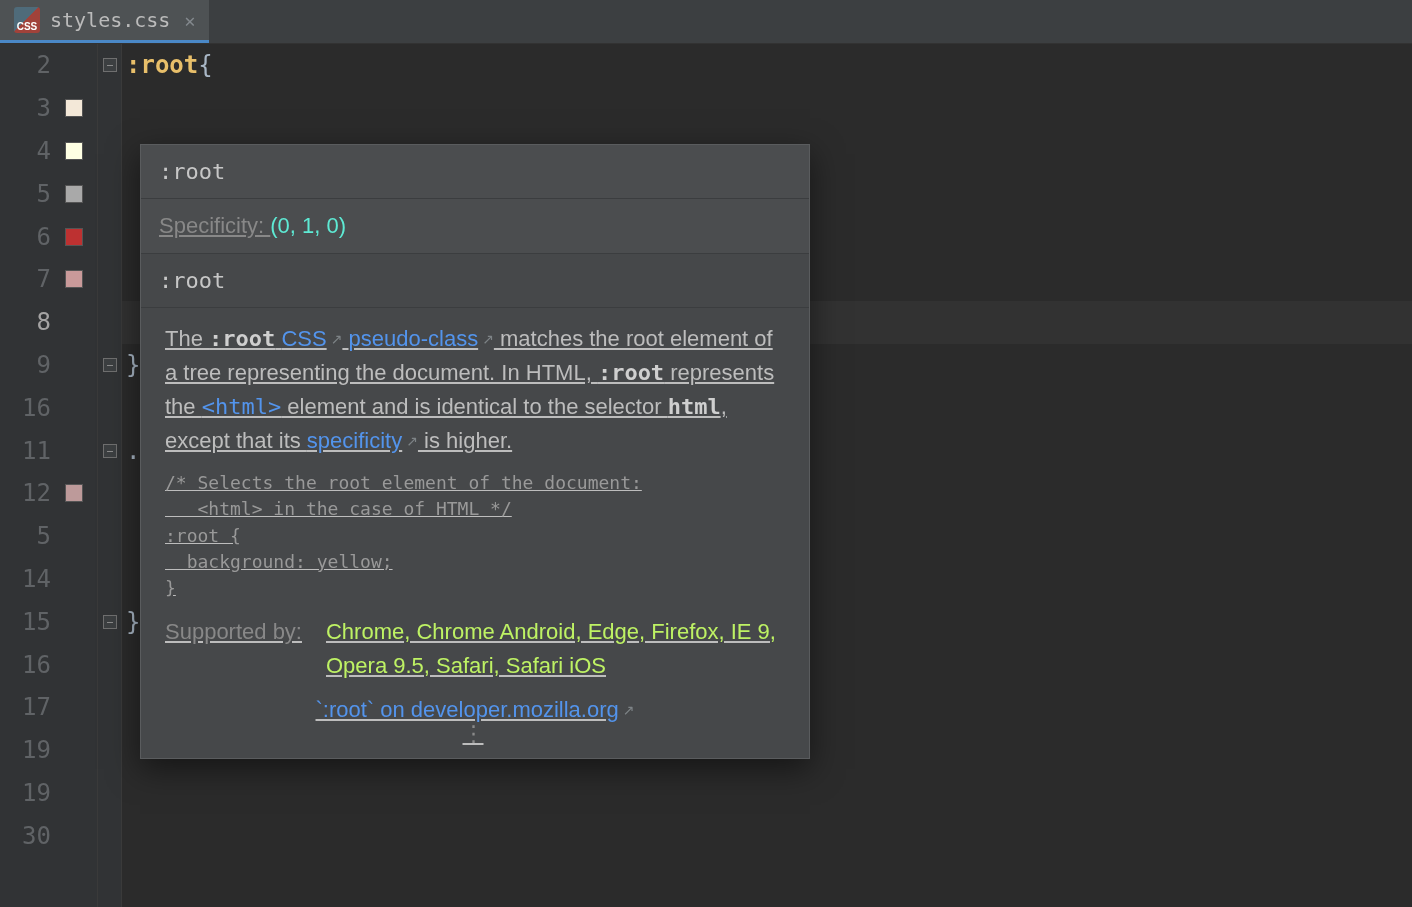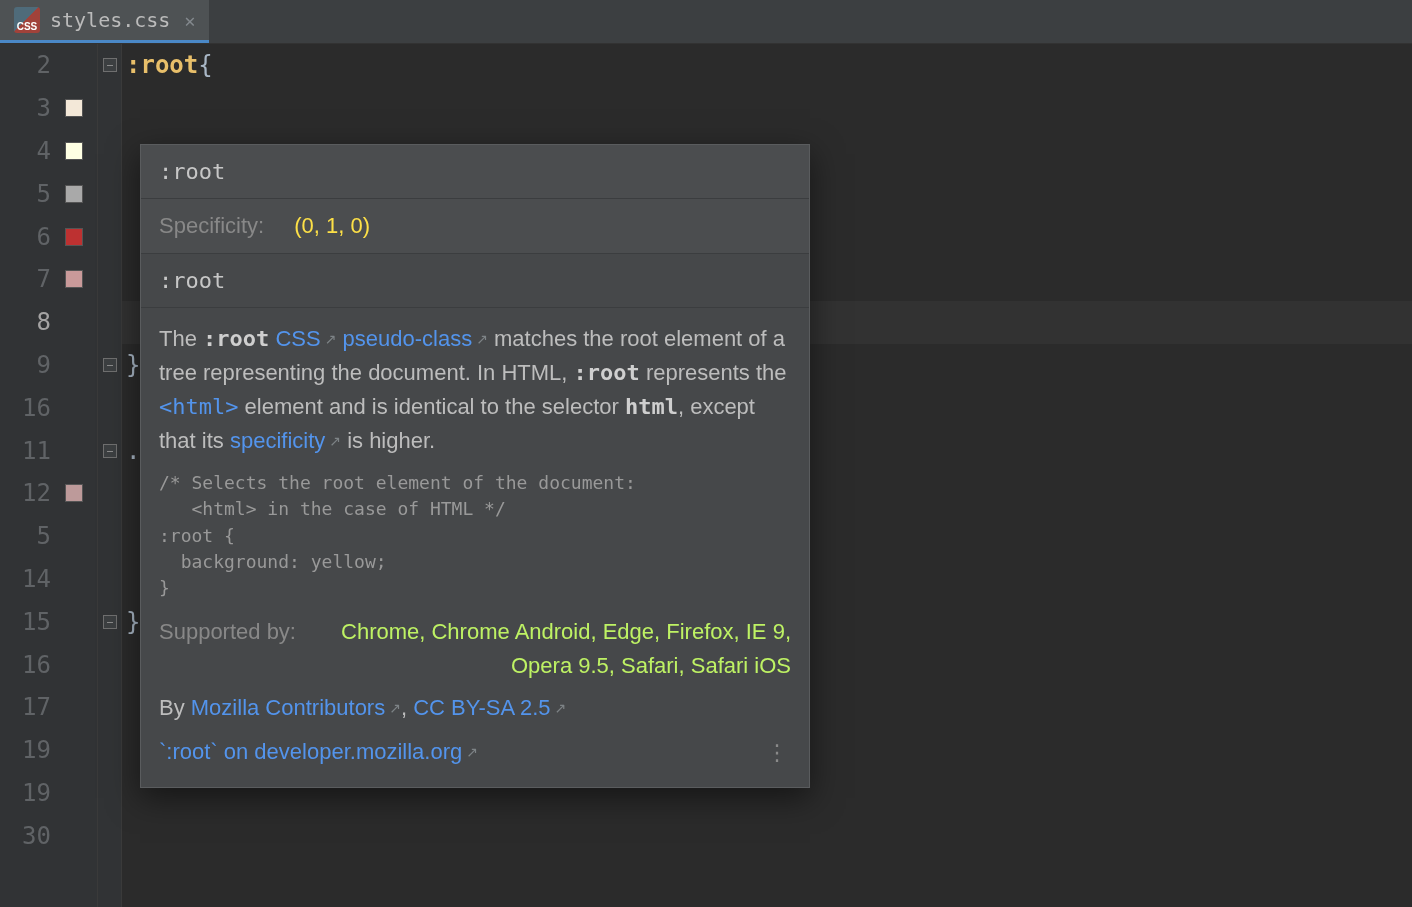--- a/index.html
+++ b/index.html
@@ -136,48 +136,48 @@
     font-family: -apple-system, 'Segoe UI', sans-serif;
     z-index: 10;
   }
   .popup-section {
     padding: 14px 18px;
     border-bottom: 1px solid #3b3d3f;
     font-size: 22px;
   }
   .popup-section.mono { font-family: 'Menlo','Consolas',monospace; color:#c7c7c7; }
   .popup-section.header1 { background:#4b4d4f; }
-  .popup-spec-label { color:#888; font-size:22px; }
-  .popup-spec-val { color:#fde047;margin-left:24px; }
-  .popup-body { padding: 14px 18px 18px; font-size: 22px; line-height: 1.55; color:#bdbdbd; }
+  .popup-spec-label { color:#888; font-size:22px;text-decoration:underline; }
+  .popup-spec-val { color:#5eead4; }
+  .popup-body { padding: 14px 24px 18px; font-size: 22px; line-height: 1.55; color:#bdbdbd;text-decoration:underline; }
   .popup-body p { margin-bottom: 12px; }
   .lnk { color:#5394ec; }
   .ext::after {
     content:'↗';
     font-size:14px;
     color:#7d8386;
     margin-left:4px;
     display:inline-block;
     transform: translateY(-2px);
   }
   .code-kw { font-family:'Menlo',monospace; font-weight:bold; color:#cfcfcf; }
   .tag-lt { font-family:'Menlo',monospace; color:#5394ec; }
   .popup-code {
     font-family:'Menlo','Consolas',monospace;
     color:#999;
     white-space: pre;
     font-size:18px;
     margin: 10px 0 14px;
     line-height:1.45;
   }
-  .support-row { display:flex; gap:24px; margin-bottom:8px;text-align:right; }
+  .support-row { display:flex; gap:24px; margin-bottom:8px; }
   .support-label { color:#888; flex-shrink:0; }
   .support-val { color:#bef264; }
   .by-row { margin-top: 6px; }
-  .doc-row { display:flex; justify-content:space-between; align-items:center; margin-top:10px;}
+  .doc-row { display:flex; justify-content:space-between; align-items:center; margin-top:10px;flex-direction:column;}
   .kebab { color:#8a8a8a; font-size:22px; letter-spacing:-1px; line-height:0.6; padding-right:4px;}
 </style>
 </head>
 <body>
 
 <div class="tab-bar">
   <div class="tab">
     <div class="css-icon">CSS</div>
     <span>styles.css</span>
     <span class="tab-close">✕</span>
@@ -313,22 +313,19 @@
       </p>
       <div class="popup-code">/* Selects the root element of the document:
    &lt;html&gt; in the case of HTML */
 :root {
   background: yellow;
 }</div>
       <div class="support-row">
         <div class="support-label">Supported by:</div>
         <div class="support-val">Chrome, Chrome Android, Edge, Firefox, IE 9, Opera 9.5, Safari, Safari iOS</div>
       </div>
-      <div class="by-row">
-        <span>By </span><a class="lnk ext">Mozilla Contributors</a><span>, </span><a class="lnk ext">CC BY-SA 2.5</a>
-      </div>
       <div class="doc-row">
         <a class="lnk ext">`:root` on developer.mozilla.org</a>
         <div class="kebab">⋮</div>
       </div>
     </div>
   </div>
 </div>
 
 </body></html>

